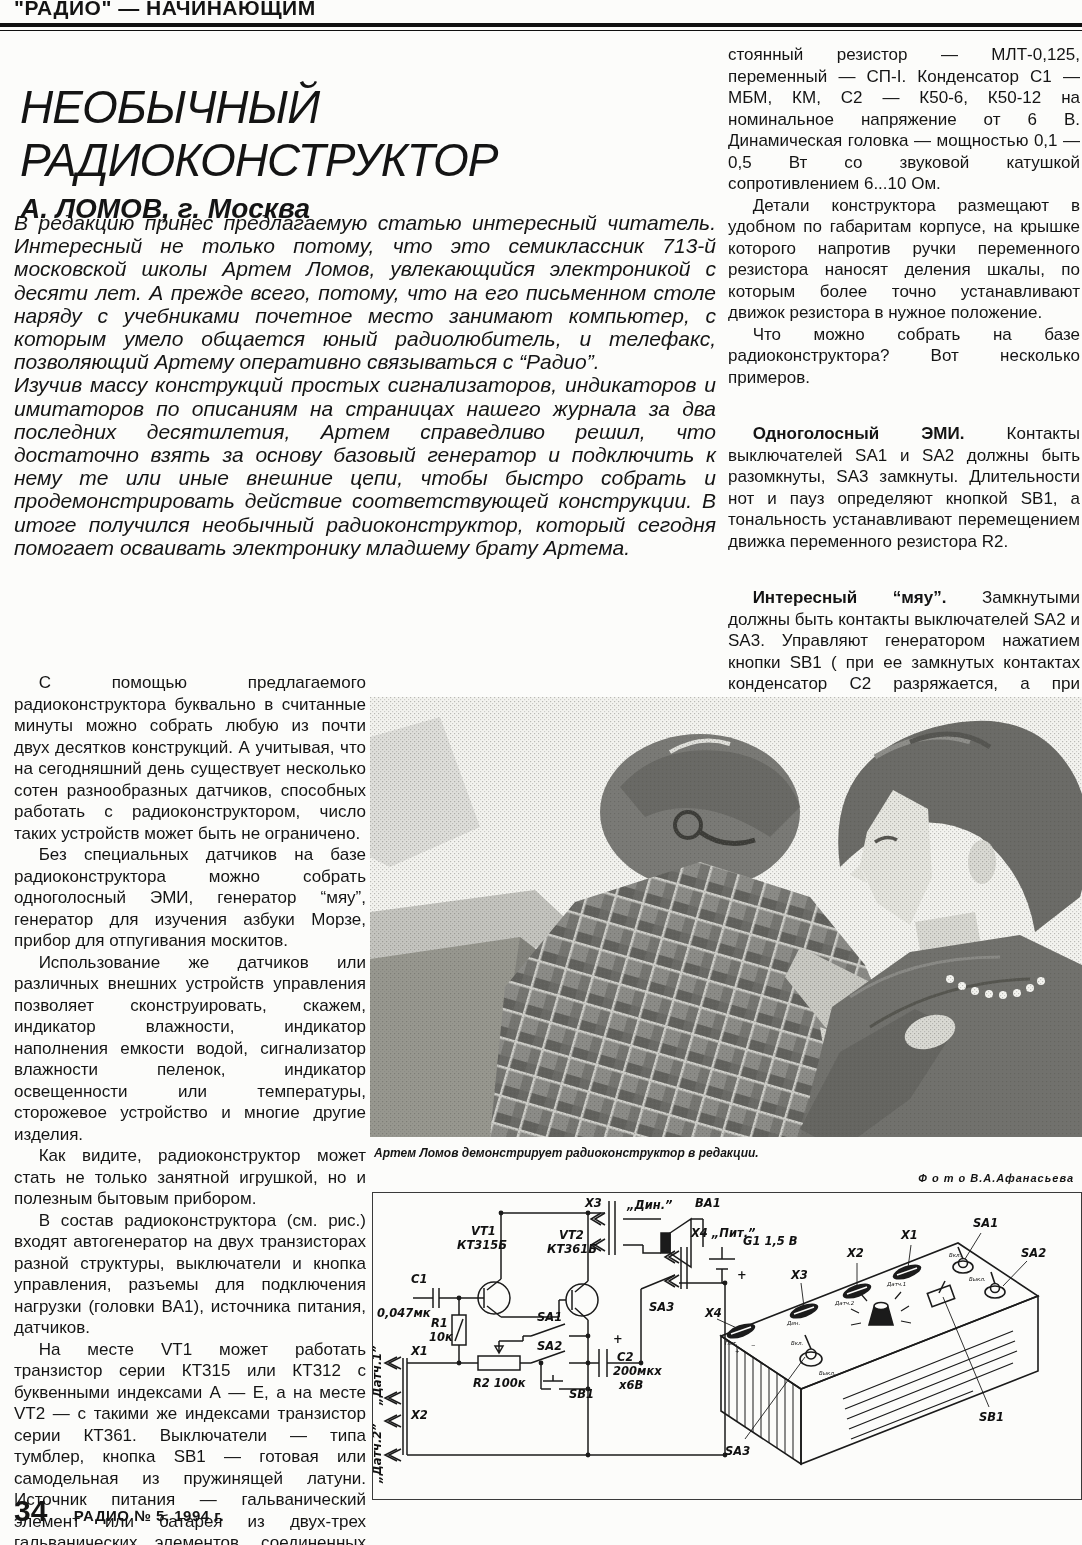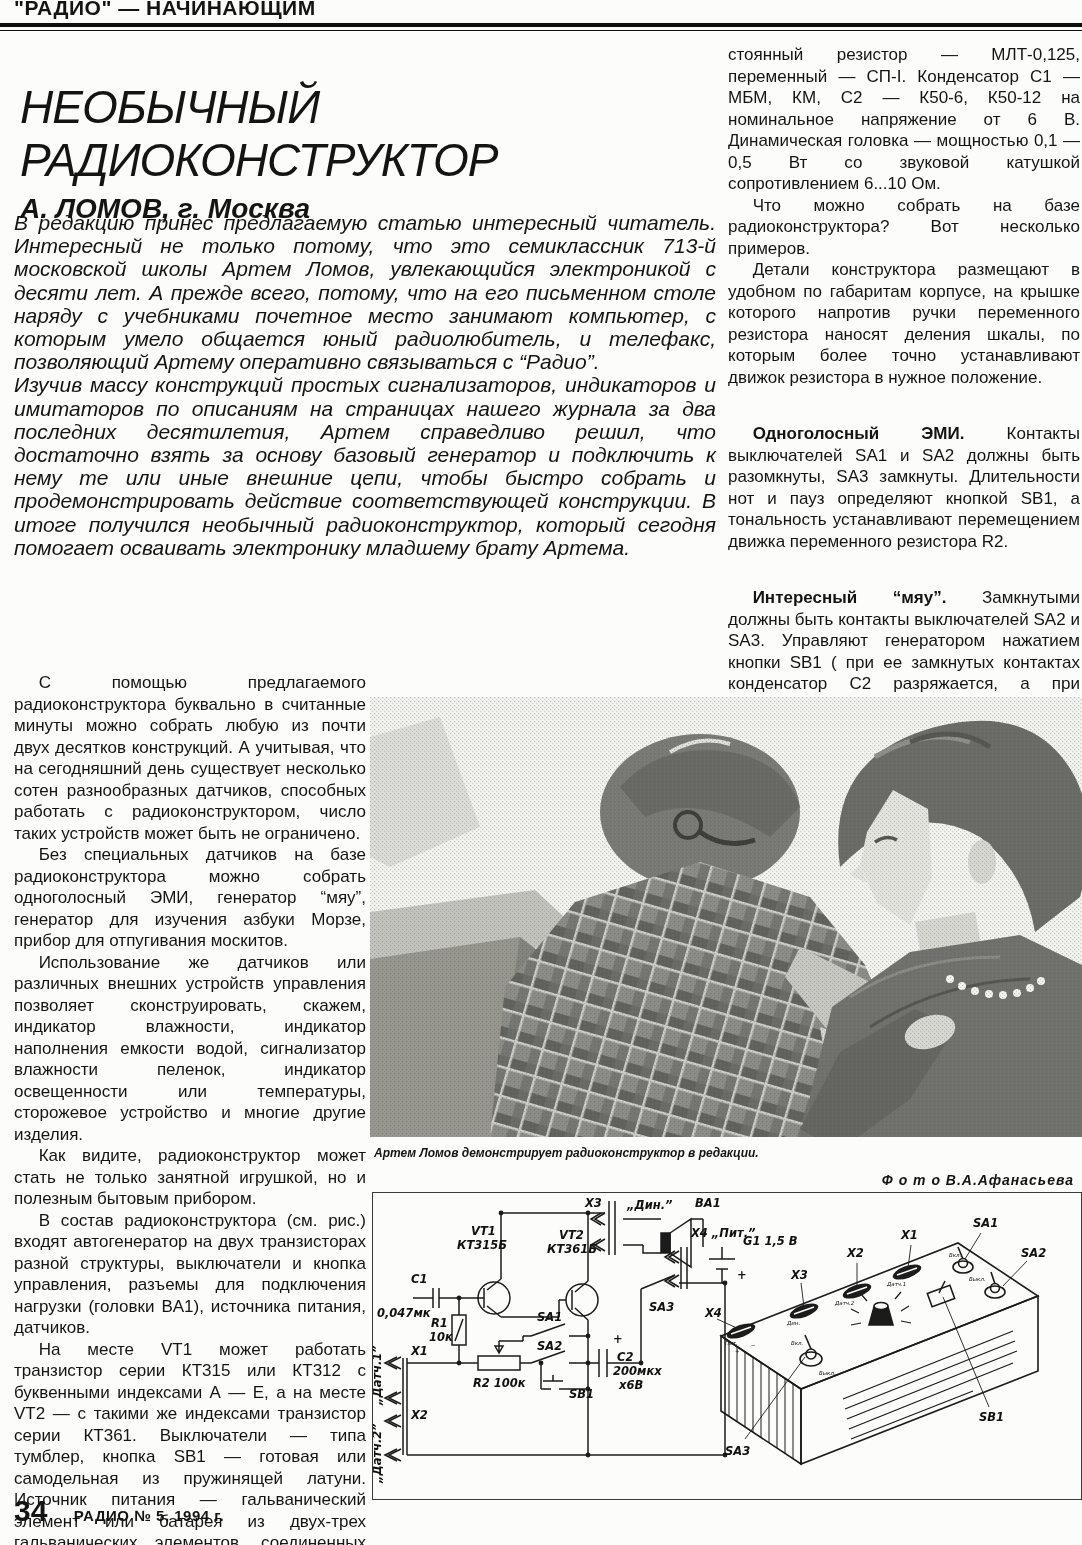--- a/index.html
+++ b/index.html
@@ -33,21 +33,21 @@
   .col p.sect{text-indent:1.45em;margin-top:35px;}
   .col-right{left:728px;top:44px;width:352px;}
   .col-left{left:14px;top:672px;width:352px;}
   .photo-wrap{position:absolute;left:370px;top:697px;width:712px;height:440px;}
   .caption{
     position:absolute;left:374px;top:1146px;width:706px;
     font-size:12px;font-weight:bold;font-style:italic;
   }
   .credit{
     position:absolute;left:374px;top:1172px;width:700px;text-align:right;
-    font-size:14px;font-weight:bold;font-style:italic;letter-spacing:1px;
+    font-size:11px;font-weight:bold;font-style:italic;letter-spacing:1px;
   }
   .schematic{
     position:absolute;left:372px;top:1192px;width:708px;height:306px;
     border:1px solid #3a3a3a;background:#fcfcfa;
   }
   .footer{position:absolute;left:14px;top:1494px;width:500px;}
   .footer .pagenum{font-size:30px;font-weight:bold;display:inline-block;vertical-align:baseline;text-align:right;}
   .footer .issue{font-size:15px;font-weight:bold;display:inline-block;margin-left:22px;vertical-align:baseline;letter-spacing:.5px;}
   svg text{font-family:"DejaVu Sans",sans-serif;}
   .sch-label{font-size:11.5px;font-style:italic;font-weight:bold;fill:#111;}
@@ -65,22 +65,22 @@
   <h1 class="title">НЕОБЫЧНЫЙ РАДИОКОНСТРУКТОР</h1>
   <div class="author">А. ЛОМОВ, г. Москва</div>
 
   <div class="intro">
     <p>В редакцию принес предлагаемую статью интересный читатель. Интересный не только потому, что это семиклассник 713-й московской школы Артем Ломов, увлекающийся электроникой с десяти лет. А прежде всего, потому, что на его письменном столе наряду с учебниками почетное место занимают компьютер, с которым умело общается юный радиолюбитель, и телефакс, позволяющий Артему оперативно связываться с “Радио”.</p>
     <p>Изучив массу конструкций простых сигнализаторов, индикаторов и имитаторов по описаниям на страницах нашего журнала за два последних десятилетия, Артем справедливо решил, что достаточно взять за основу базовый генератор и подключить к нему те или иные внешние цепи, чтобы быстро собрать и продемонстрировать действие соответствующей конструкции. В итоге получился необычный радиоконструктор, который сегодня помогает осваивать электронику младшему брату Артема.</p>
   </div>
 
   <div class="col col-right">
     <p>стоянный резистор — МЛТ-0,125, переменный — СП-I. Конденсатор С1 — МБМ, КМ, С2 — К50-6, К50-12 на номинальное напряжение от 6 В. Динамическая головка — мощностью 0,1 — 0,5 Вт со звуковой катушкой сопротивлением 6...10 Ом.</p>
+    <p class="ind">Детали конструктора размещают в удобном по габаритам корпусе, на крышке которого напротив ручки переменного резистора наносят деления шкалы, по которым более точно устанавливают движок резистора в нужное положение.</p>
     <p class="ind">Что можно собрать на базе радиоконструктора? Вот несколько примеров.</p>
-    <p class="ind">Детали конструктора размещают в удобном по габаритам корпусе, на крышке которого напротив ручки переменного резистора наносят деления шкалы, по которым более точно устанавливают движок резистора в нужное положение.</p>
     <p class="sect"><b>Одноголосный ЭМИ.</b> <span>Контакты выключателей SA1 и SA2 должны быть разомкнуты, SA3 замкнуты. Длительности нот и пауз определяют кнопкой SB1, а тональность устанавливают перемещением движка переменного резистора R2.</span></p>
     <p class="sect"><b>Интересный “мяу”.</b> <span>Замкнутыми должны быть контакты выключателей SA2 и SA3. Управляют генератором нажатием кнопки SB1 ( при ее замкнутых контактах конденсатор С2 разряжается, а при разомкнутых — заряжается через времязадающую цепь генератора.</span></p>
   </div>
 
   <div class="col col-left">
     <p class="ind">С помощью предлагаемого радиоконструктора буквально в считанные минуты можно собрать любую из почти двух десятков конструкций. А учитывая, что на сегодняшний день существует несколько сотен разнообразных датчиков, способных работать с радиоконструктором, число таких устройств может быть не ограничено.</p>
     <p class="ind">Без специальных датчиков на базе радиоконструктора можно собрать одноголосный ЭМИ, генератор “мяу”, генератор для изучения азбуки Морзе, прибор для отпугивания москитов.</p>
     <p class="ind">Использование же датчиков или различных внешних устройств управления позволяет сконструировать, скажем, индикатор влажности, индикатор наполнения емкости водой, сигнализатор влажности пеленок, индикатор освещенности или температуры, сторожевое устройство и многие другие изделия.</p>
     <p class="ind">Как видите, радиоконструктор может стать не только занятной игрушкой, но и полезным бытовым прибором.</p>
     <p class="ind">В состав радиоконструктора (см. рис.) входят автогенератор на двух транзисторах разной структуры, выключатели и кнопка управления, разъемы для подключения нагрузки (головки BA1), источника питания, датчиков.</p>

